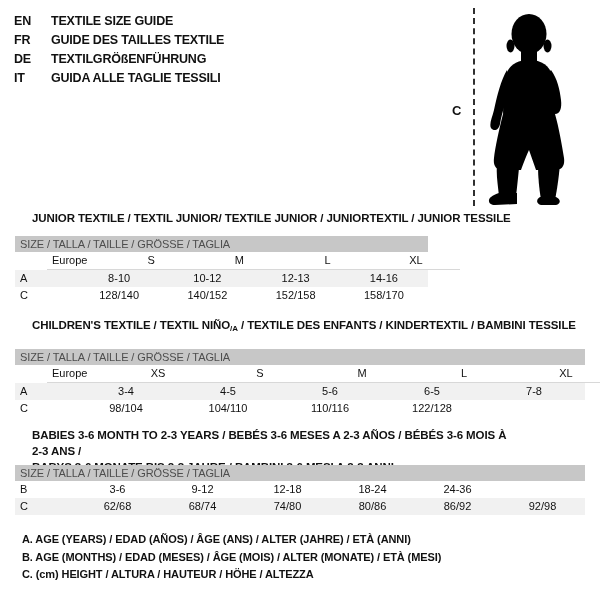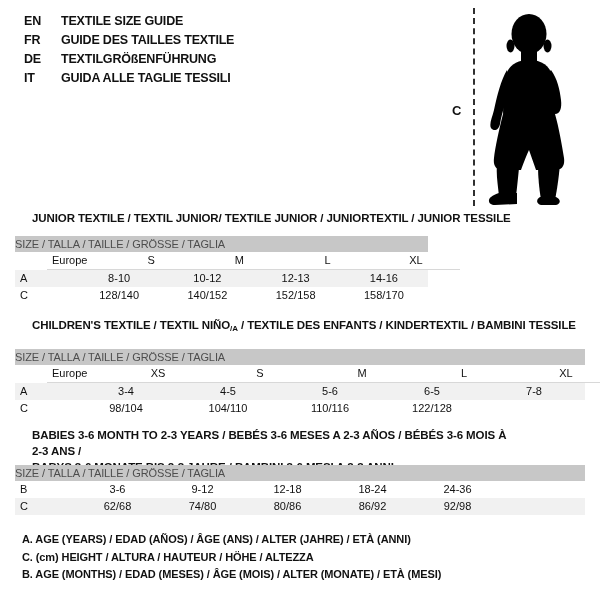--- a/index.html
+++ b/index.html
@@ -2,34 +2,34 @@
 <html><head>
 <meta charset="utf-8">
 <style>
   html,body{margin:0;padding:0;background:#fff;}
   .page{
     position:relative;width:600px;height:600px;background:#fff;overflow:hidden;
     font-family:"Liberation Sans","DejaVu Sans",sans-serif;color:#111;
     -webkit-font-smoothing:antialiased;
   }
   
-  .lang-block{position:absolute;left:24px;top:12px;}
+  .lang-block{position:absolute;left:14px;top:12px;}
   .lang-row{display:flex;line-height:19px;font-size:12.5px;font-weight:bold;letter-spacing:-0.2px;}
   .lang-code{width:37px;}
   
   .measure-line{position:absolute;left:473px;top:8px;height:198px;width:0;border-left:2px dashed #2f2f2f;}
   .measure-label{position:absolute;left:452px;top:103px;font-size:13px;font-weight:bold;}
   .baby-svg{position:absolute;left:483px;top:6px;}
   
   .sec-title{position:absolute;left:32px;font-size:11.5px;font-weight:bold;letter-spacing:-0.1px;white-space:nowrap;}
   .sec-title .subsc{font-size:8px;vertical-align:-2px;}
   .sec-title.two-line{line-height:16px;white-space:normal;width:480px;}
   
   .size-bar{position:absolute;height:16px;background:#c7c7c7;color:#4d4d4d;
-    font-size:11px;line-height:16px;box-sizing:border-box;letter-spacing:-0.1px;}
+    font-size:11px;line-height:16px;padding-left:5px;box-sizing:border-box;letter-spacing:-0.1px;}
   .t-row{position:absolute;display:grid;height:17px;line-height:17px;font-size:11px;}
   .t-row .lbl{text-align:left;padding-left:5px;}
   .t-row .val{text-align:center;}
   .cols4{grid-template-columns:60px repeat(4,1fr);}
   .cols5{grid-template-columns:60px repeat(5,1fr);}
   .cols6{grid-template-columns:60px repeat(6,1fr);}
   .hdr-row{border-bottom:1px solid #d8d8d8;box-sizing:content-box;margin-left:32px;}
   .alt{background:#f1f1f1;}
   
   .footnotes{position:absolute;left:22px;top:531px;font-size:11px;font-weight:bold;line-height:17.5px;letter-spacing:-0.1px;}
@@ -136,25 +136,26 @@
     <span class="lbl">B</span>
     <span class="val">3-6</span>
     <span class="val">9-12</span>
     <span class="val">12-18</span>
     <span class="val">18-24</span>
     <span class="val">24-36</span>
   </div>
   <div class="t-row cols6 alt" style="left:15px;top:498px;width:570px">
     <span class="lbl">C</span>
     <span class="val">62/68</span>
+    <span class="val">68/74</span>
     <span class="val">74/80</span>
     <span class="val">80/86</span>
     <span class="val">86/92</span>
     <span class="val">92/98</span>
   </div>
 
   <div class="footnotes">
     <div>A. AGE (YEARS) / EDAD (AÑOS) / ÂGE (ANS) / ALTER (JAHRE) / ETÀ (ANNI)</div>
+    <div>B. AGE (MONTHS) / EDAD (MESES) / ÂGE (MOIS) / ALTER (MONATE) / ETÀ (MESI)</div>
     <div>C. (cm) HEIGHT / ALTURA / HAUTEUR / HÖHE / ALTEZZA</div>
-    <div>B. AGE (MONTHS) / EDAD (MESES) / ÂGE (MOIS) / ALTER (MONATE) / ETÀ (MESI)</div>
   </div>
 
 </div>
 
 </body></html>

